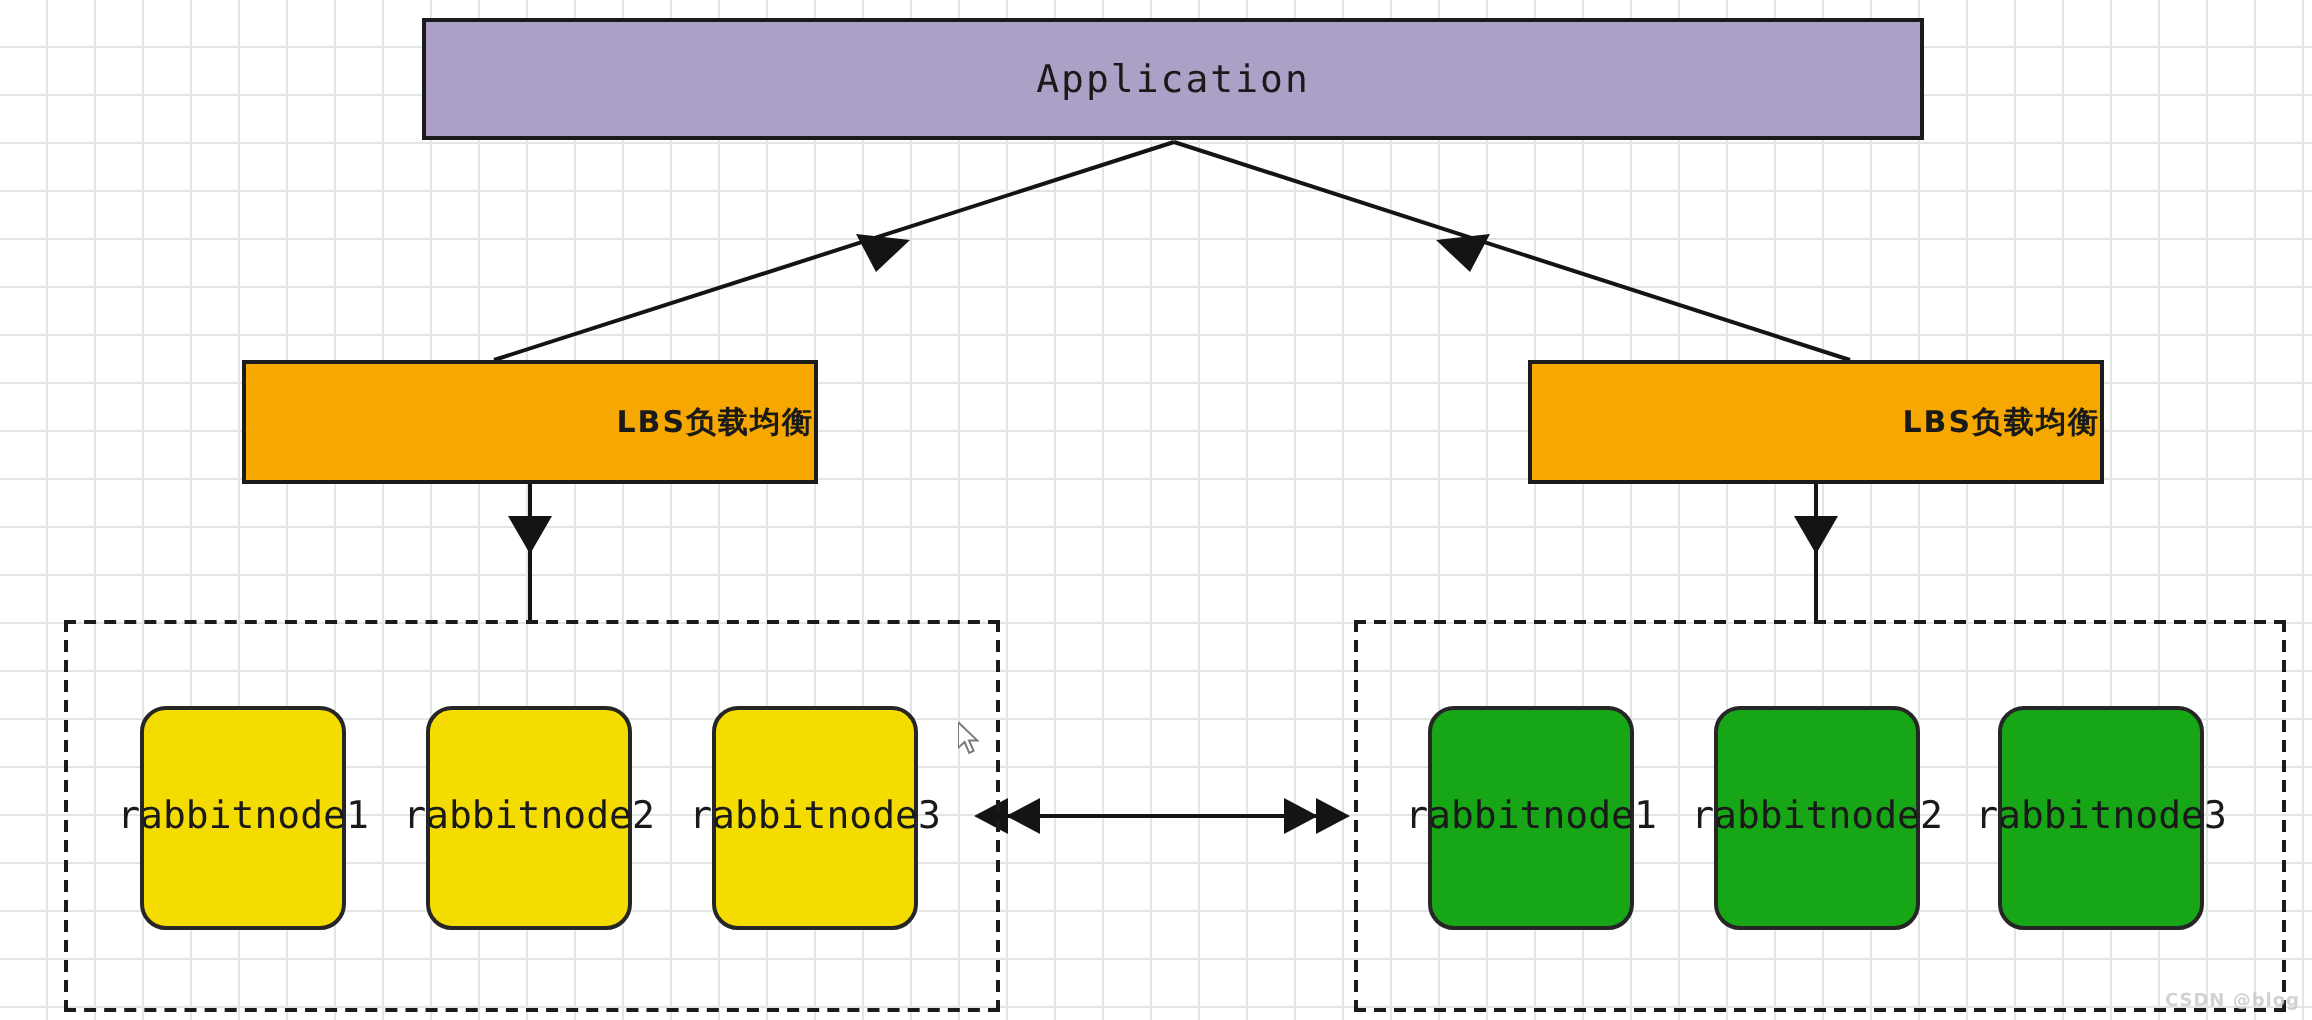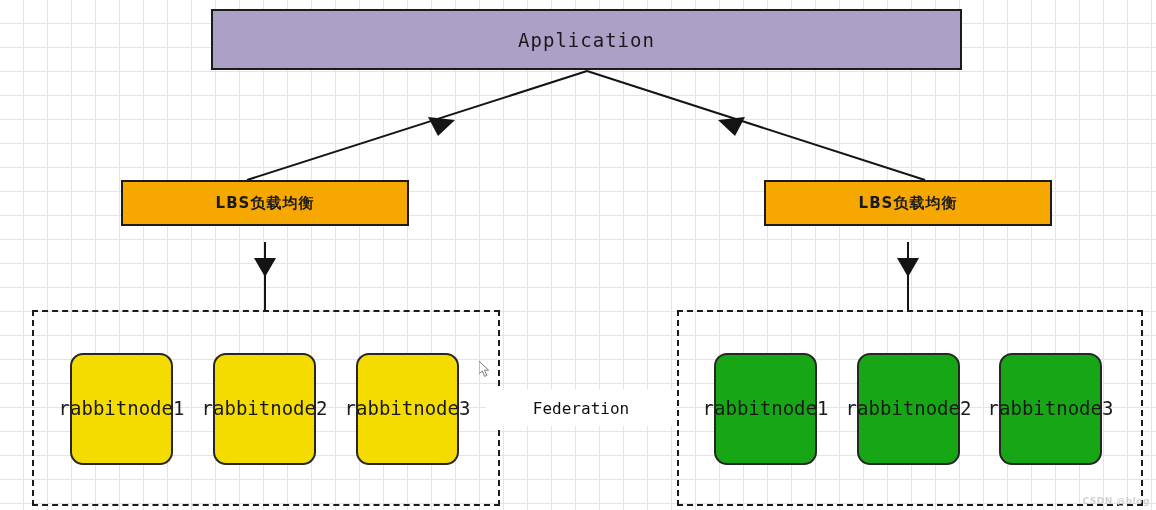--- a/index.html
+++ b/index.html
@@ -38,27 +38,28 @@
     width: 751px;
     height: 61px;
     background: #aca0c7;
     border: 2px solid #1b1b1b;
     font-size: 19px;
     letter-spacing: 1px;
   }
 
   
   .lbs-box {
-    height: 46px;
+    height: 62px;
     background: #f6a800;
     border: 2px solid #1b1b1b;
     font-size: 15px;
     font-family: "DejaVu Sans", "Liberation Sans", sans-serif;
     font-weight: bold;
     letter-spacing: 1px;
+    justify-content: flex-end;
   }
   #lbs-box-left  { left: 121px; top: 180px; width: 288px; }
   #lbs-box-right { left: 764px; top: 180px; width: 288px; }
 
   
   .cluster {
     position: absolute;
     box-sizing: border-box;
     border: 2.5px dashed #1b1b1b;
     background: transparent;
@@ -211,23 +212,20 @@
   <div class="node rabbit-node node-green" id="rabbit-g2">
     <span class="ln">rabbit</span>
     <span class="ln">node2</span>
   </div>
 
   <div class="node rabbit-node node-green" id="rabbit-g3">
     <span class="ln">rabbit</span>
     <span class="ln">node3</span>
   </div>
 
-  <div id="federation-connector">
-    <div id="federation-label">Federation</div>
-  </div>
 
   <svg id="mouse-cursor" viewBox="0 0 12 17" xmlns="http://www.w3.org/2000/svg">
     <polygon points="0,0 0,13 3.3,10 5.6,15.4 7.8,14.4 5.5,9.2 9.6,9.2" fill="#ffffff" stroke="#7a7a7a" stroke-width="1"></polygon>
   </svg>
 
   <div id="watermark">CSDN @blog</div>
 
 </div>
 
 </body></html>

